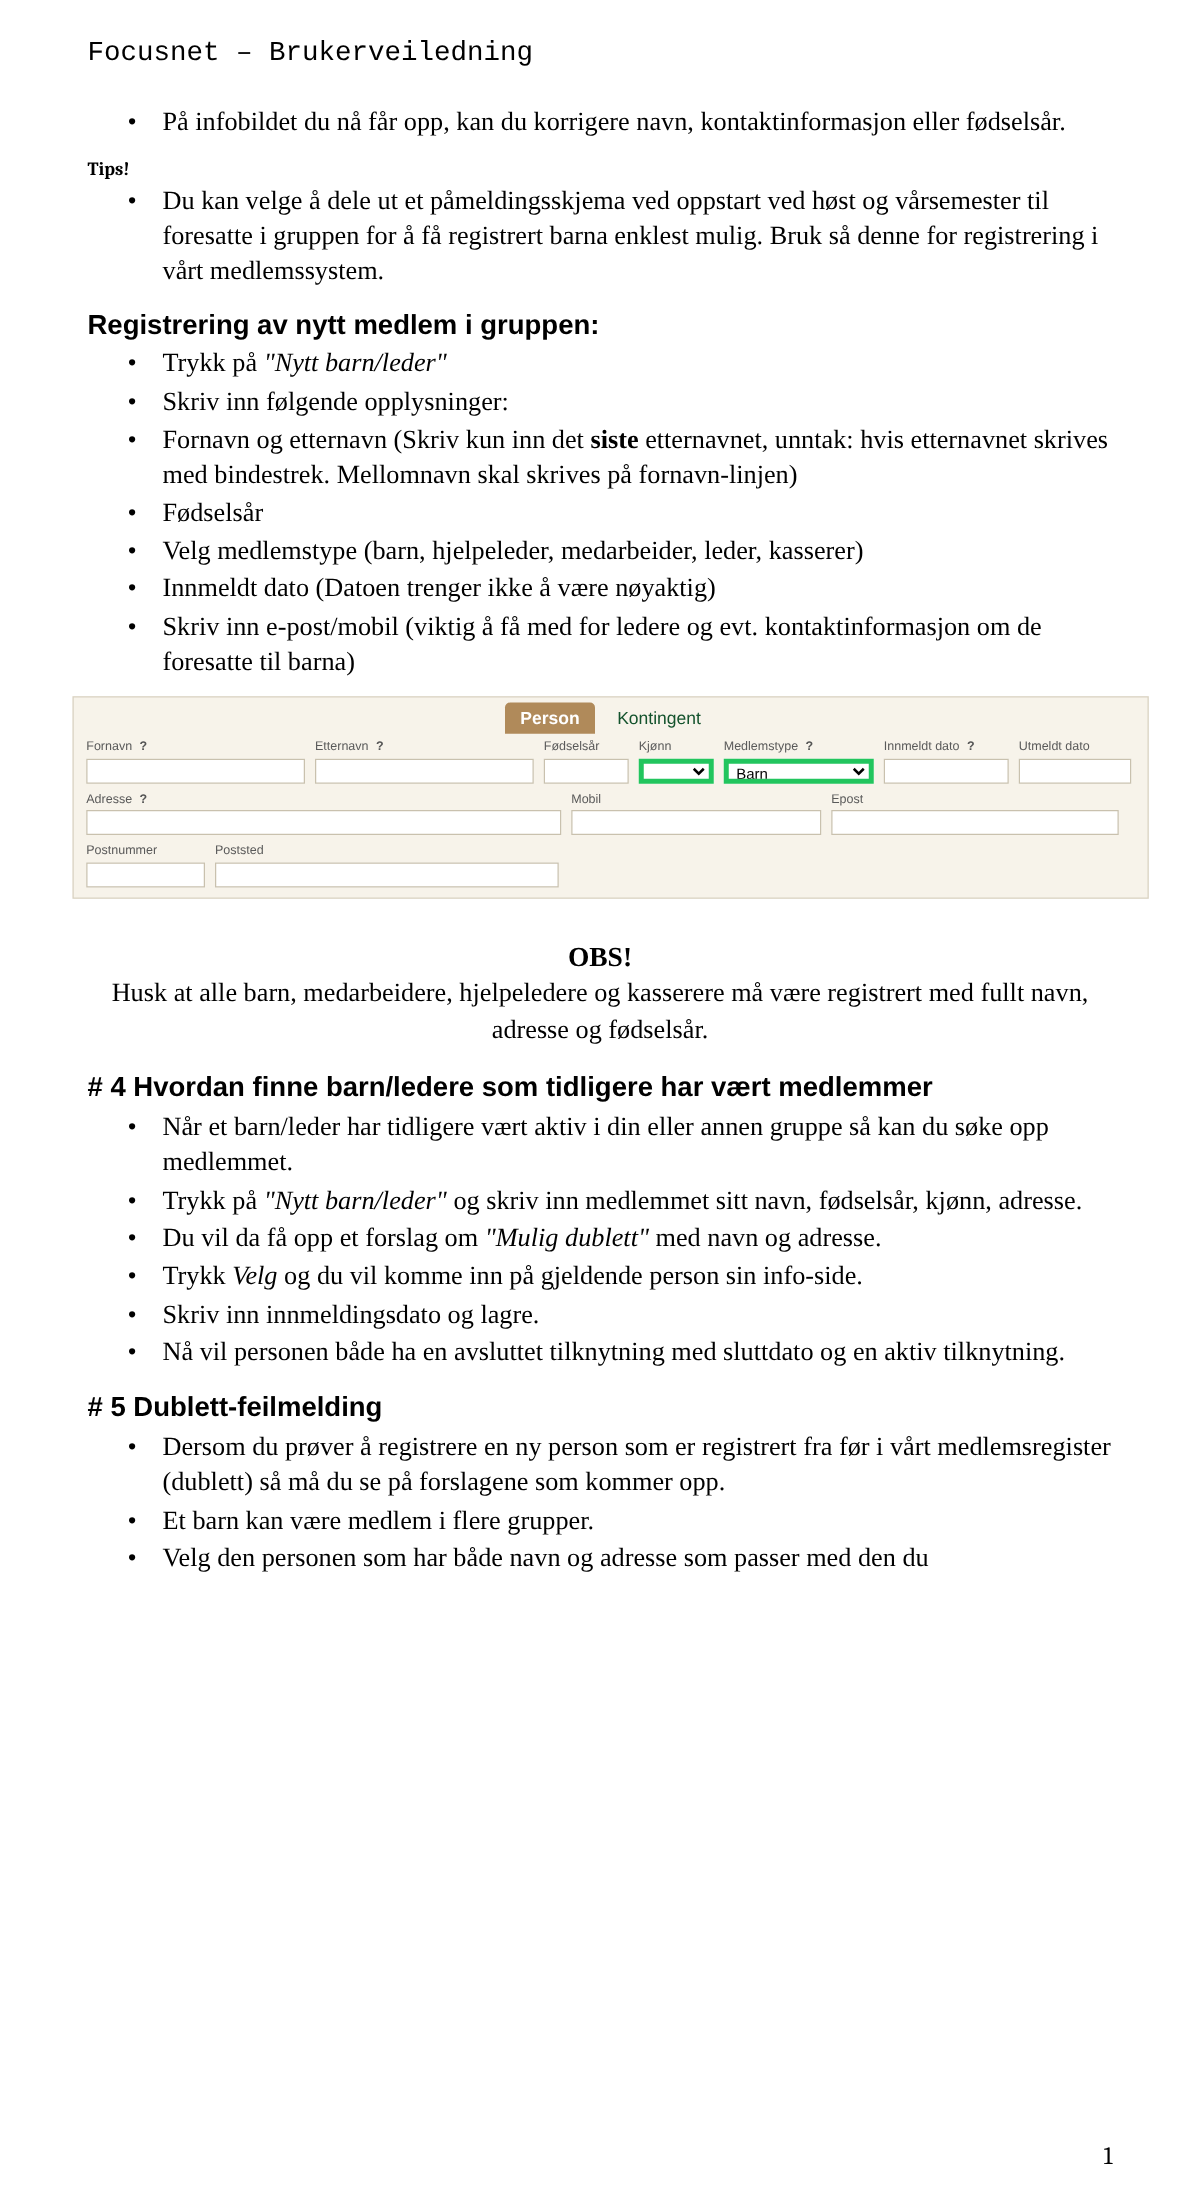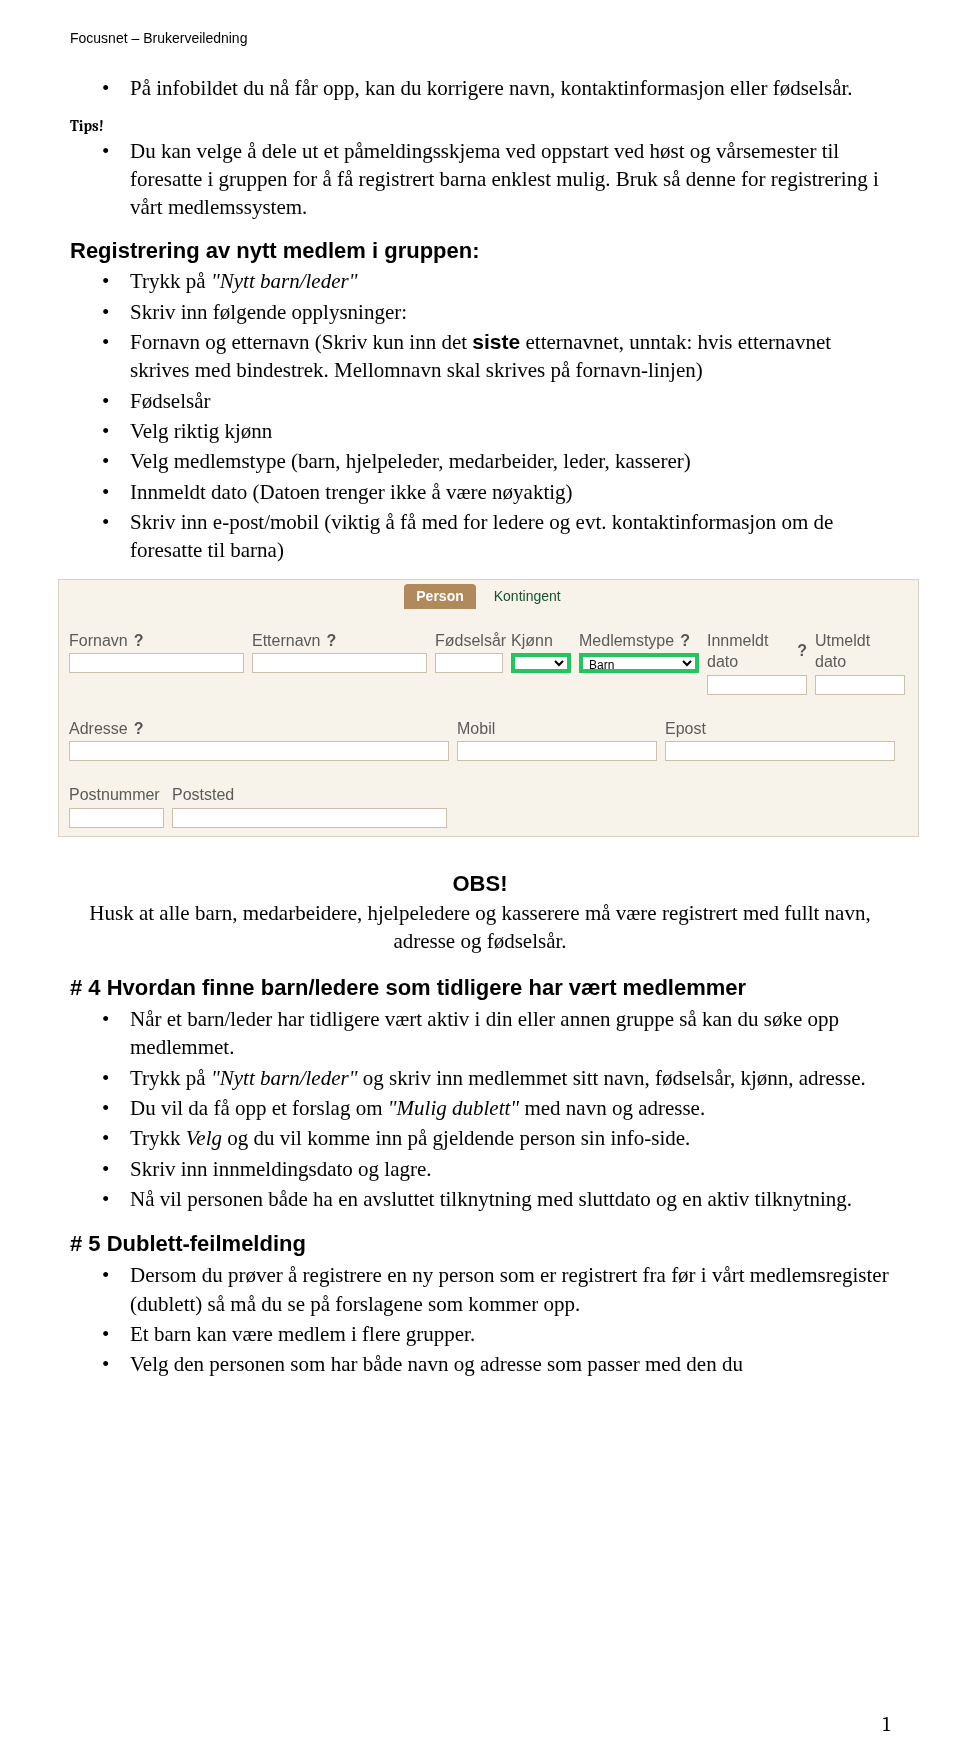--- a/index.html
+++ b/index.html
@@ -12,22 +12,22 @@
     width: 960px;
   }
   .page {
     width: 960px;
     min-height: 1760px;
     box-sizing: border-box;
     padding: 30px 70px 40px 70px;
     position: relative;
   }
   .header-title {
-    font-family: Liberation Sans, sans-serif;
-    font-size: 14px;
+    font-family: Liberation Mono, monospace;
+    font-size: 22px;
     margin-bottom: 28px;
   }
   .content {
     font-size: 21px;
     line-height: 1.35;
   }
   .tips-label {
     font-family: Cambria, Georgia, serif;
     font-weight: bold;
     font-size: 15px;
@@ -49,21 +49,21 @@
   }
   .section-heading {
     font-family: "Gill Sans", "Trebuchet MS", Arial, sans-serif;
     font-weight: bold;
     font-size: 22px;
     margin-top: 12px;
     margin-bottom: 2px;
   }
   .italic { font-style: italic; }
   .sans-bold {
-    font-family: Liberation Sans, sans-serif;
+    font-family: Liberation Serif, serif;
     font-weight: bold;
   }
   .obs-block {
     margin-top: 32px;
     text-align: center;
   }
   .para {
     margin: 0 0 6px 0;
   }
 
@@ -100,27 +100,26 @@
   .form-row {
     display: flex;
     padding: 4px 10px 2px 10px;
     gap: 8px;
   }
   .field {
     display: flex;
     flex-direction: column;
   }
   .flabel {
-    font-size: 16px;
+    font-size: 10px;
     color: #5a5a5a;
     margin-bottom: 2px;
     display: flex;
     align-items: center;
     gap: 6px;
-    margin-top: 17px;
   }
   .qmark {
     font-weight: bold;
     color: #555;
   }
   .finput {
     background: #fff;
     border: 1px solid #c9c1ae;
     height: 20px;
     box-sizing: border-box;
@@ -161,21 +160,20 @@
     </ul>
 
     <div class="section-heading">Registrering av nytt medlem i gruppen:</div>
     <ul class="bullets">
       <li>
         <span>Trykk på </span><span class="italic">"Nytt barn/leder"</span>
       </li>
       <li>Skriv inn følgende opplysninger:</li>
       <li>Fornavn og etternavn (Skriv kun inn det <span class="sans-bold">siste</span> etternavnet, unntak: hvis etternavnet skrives med bindestrek. Mellomnavn skal skrives på fornavn-linjen)</li>
       <li>Fødselsår</li>
-      <li>Velg riktig kjønn</li>
       <li>Velg medlemstype (barn, hjelpeleder, medarbeider, leder, kasserer)</li>
       <li>Innmeldt dato (Datoen trenger ikke å være nøyaktig)</li>
       <li>Skriv inn e-post/mobil (viktig å få med for ledere og evt. kontaktinformasjon om de foresatte til barna)</li>
     </ul>
 
     <div class="form-box">
       <div class="form-tabs">
         <div class="tab tab-active">Person</div>
         <div class="tab tab-inactive">Kontingent</div>
       </div>

